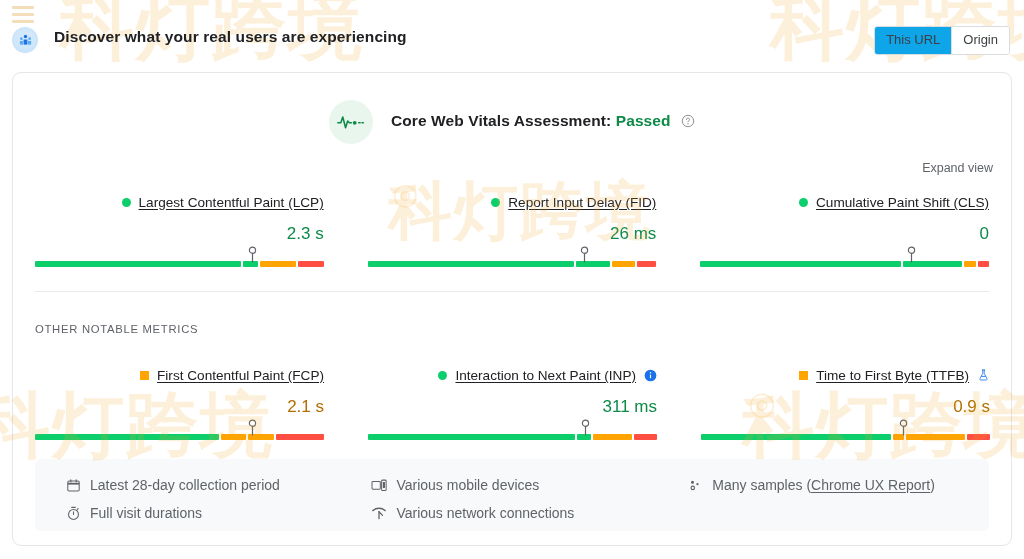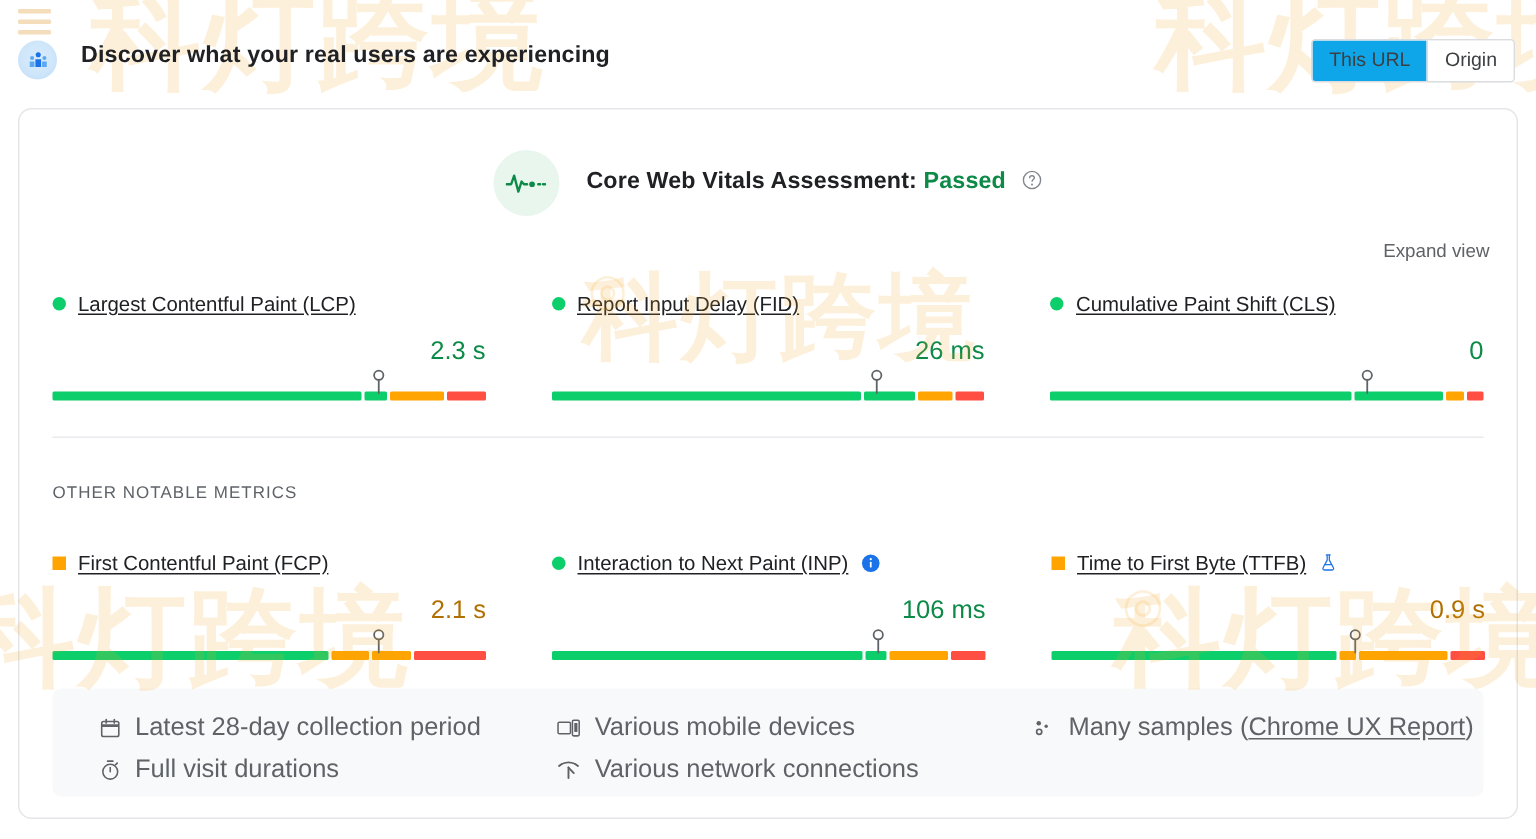--- a/index.html
+++ b/index.html
@@ -64,21 +64,21 @@
   .assess-text { font-size:15.5px; font-weight:700; color:#202124; letter-spacing:.1px; }
   .assess-text .passed { color:#0d8a48; font-weight:700; }
   .help-icon { display:inline-block; vertical-align:-2px; margin-left:6px; }
 
   .expand-row { text-align:right; padding:14px 18px 0 0; }
   .expand-link { font-size:12.5px; color:#5f6368; cursor:pointer; }
 
   
   .metrics { display:flex; padding:16px 0 0 0; }
   .metric { width:333px; padding:0 22px; position:relative; }
-  .m-title-row { display:flex; align-items:center; gap:8px; height:20px; }
+  .m-title-row { display:flex; align-items:center; gap:8px; height:20px;justify-content:flex-end; }
   .dot { width:9px; height:9px; border-radius:50%; background:#0cce6b; flex:none; }
   .square { width:9px; height:9px; background:#ffa400; flex:none; }
   .m-name {
     font-size:13.6px; color:#202124; text-decoration:underline;
     text-underline-offset:2px; cursor:pointer; white-space:nowrap;
   }
   .m-value { text-align:right; font-size:17px; margin-top:12px; height:22px;
              font-family:"Liberation Sans", sans-serif; }
   .m-value.good { color:#0d8a48; }
   .m-value.mid  { color:#b06f00; }
@@ -99,21 +99,21 @@
 
   
   .footer {
     position:absolute; left:22px; right:22px; bottom:14px; height:72px;
     background:#f8f9fa; border-radius:6px; display:flex; padding:12px 0 0 0;
   }
   .fcol { width:333px; padding-left:30px; }
   .fcol:nth-child(2) { padding-left:18px; }
   .fcol:nth-child(3) { padding-left:16px; }
   .frow { display:flex; align-items:center; gap:9px; height:28px;
-          font-size:17px; color:#5f6368; }
+          font-size:14px; color:#5f6368; }
   .frow a { color:#5f6368; text-decoration:underline; text-underline-offset:2px; cursor:pointer; }
   .ficon { width:16px; height:16px; flex:none; display:flex; align-items:center; justify-content:center; }
 </style>
 </head>
 <body>
 
 <div class="topbar">
   <div class="hamburger">
     <i></i>
       <i></i>
@@ -255,21 +255,21 @@
           <span class="dot"></span>
           <span class="m-name">Interaction to Next Paint (INP)</span>
           <span style="display:flex;align-items:center">
             <svg width="13" height="13" viewBox="0 0 20 20" aria-hidden="true">
               <circle cx="10" cy="10" r="9" fill="#1a73e8"></circle>
               <rect x="9.1" y="8.4" width="1.8" height="6" rx=".9" fill="#fff"></rect>
               <circle cx="10" cy="5.8" r="1.15" fill="#fff"></circle>
             </svg>
           </span>
         </div>
-        <div class="m-value good">106 ms</div>
+        <div class="m-value good">311 ms</div>
         <div class="bar-wrap">
           <div class="bar">
             <span class="g" style="width:73%"></span>
             <span class="g" style="width:5%"></span>
             <span class="o" style="width:14%"></span>
             <span class="r" style="width:8%"></span>
           </div>
           <div class="needle" style="left:75%"><svg viewBox="0 0 9 17" width="9" height="17" aria-hidden="true">
               <circle cx="4.5" cy="4.2" r="3.1" fill="#fff" stroke="#5f6368" stroke-width="1.2"></circle>
               <path d="M4.5 7.4V16" stroke="#5f6368" stroke-width="1.2" stroke-linecap="round"></path>

